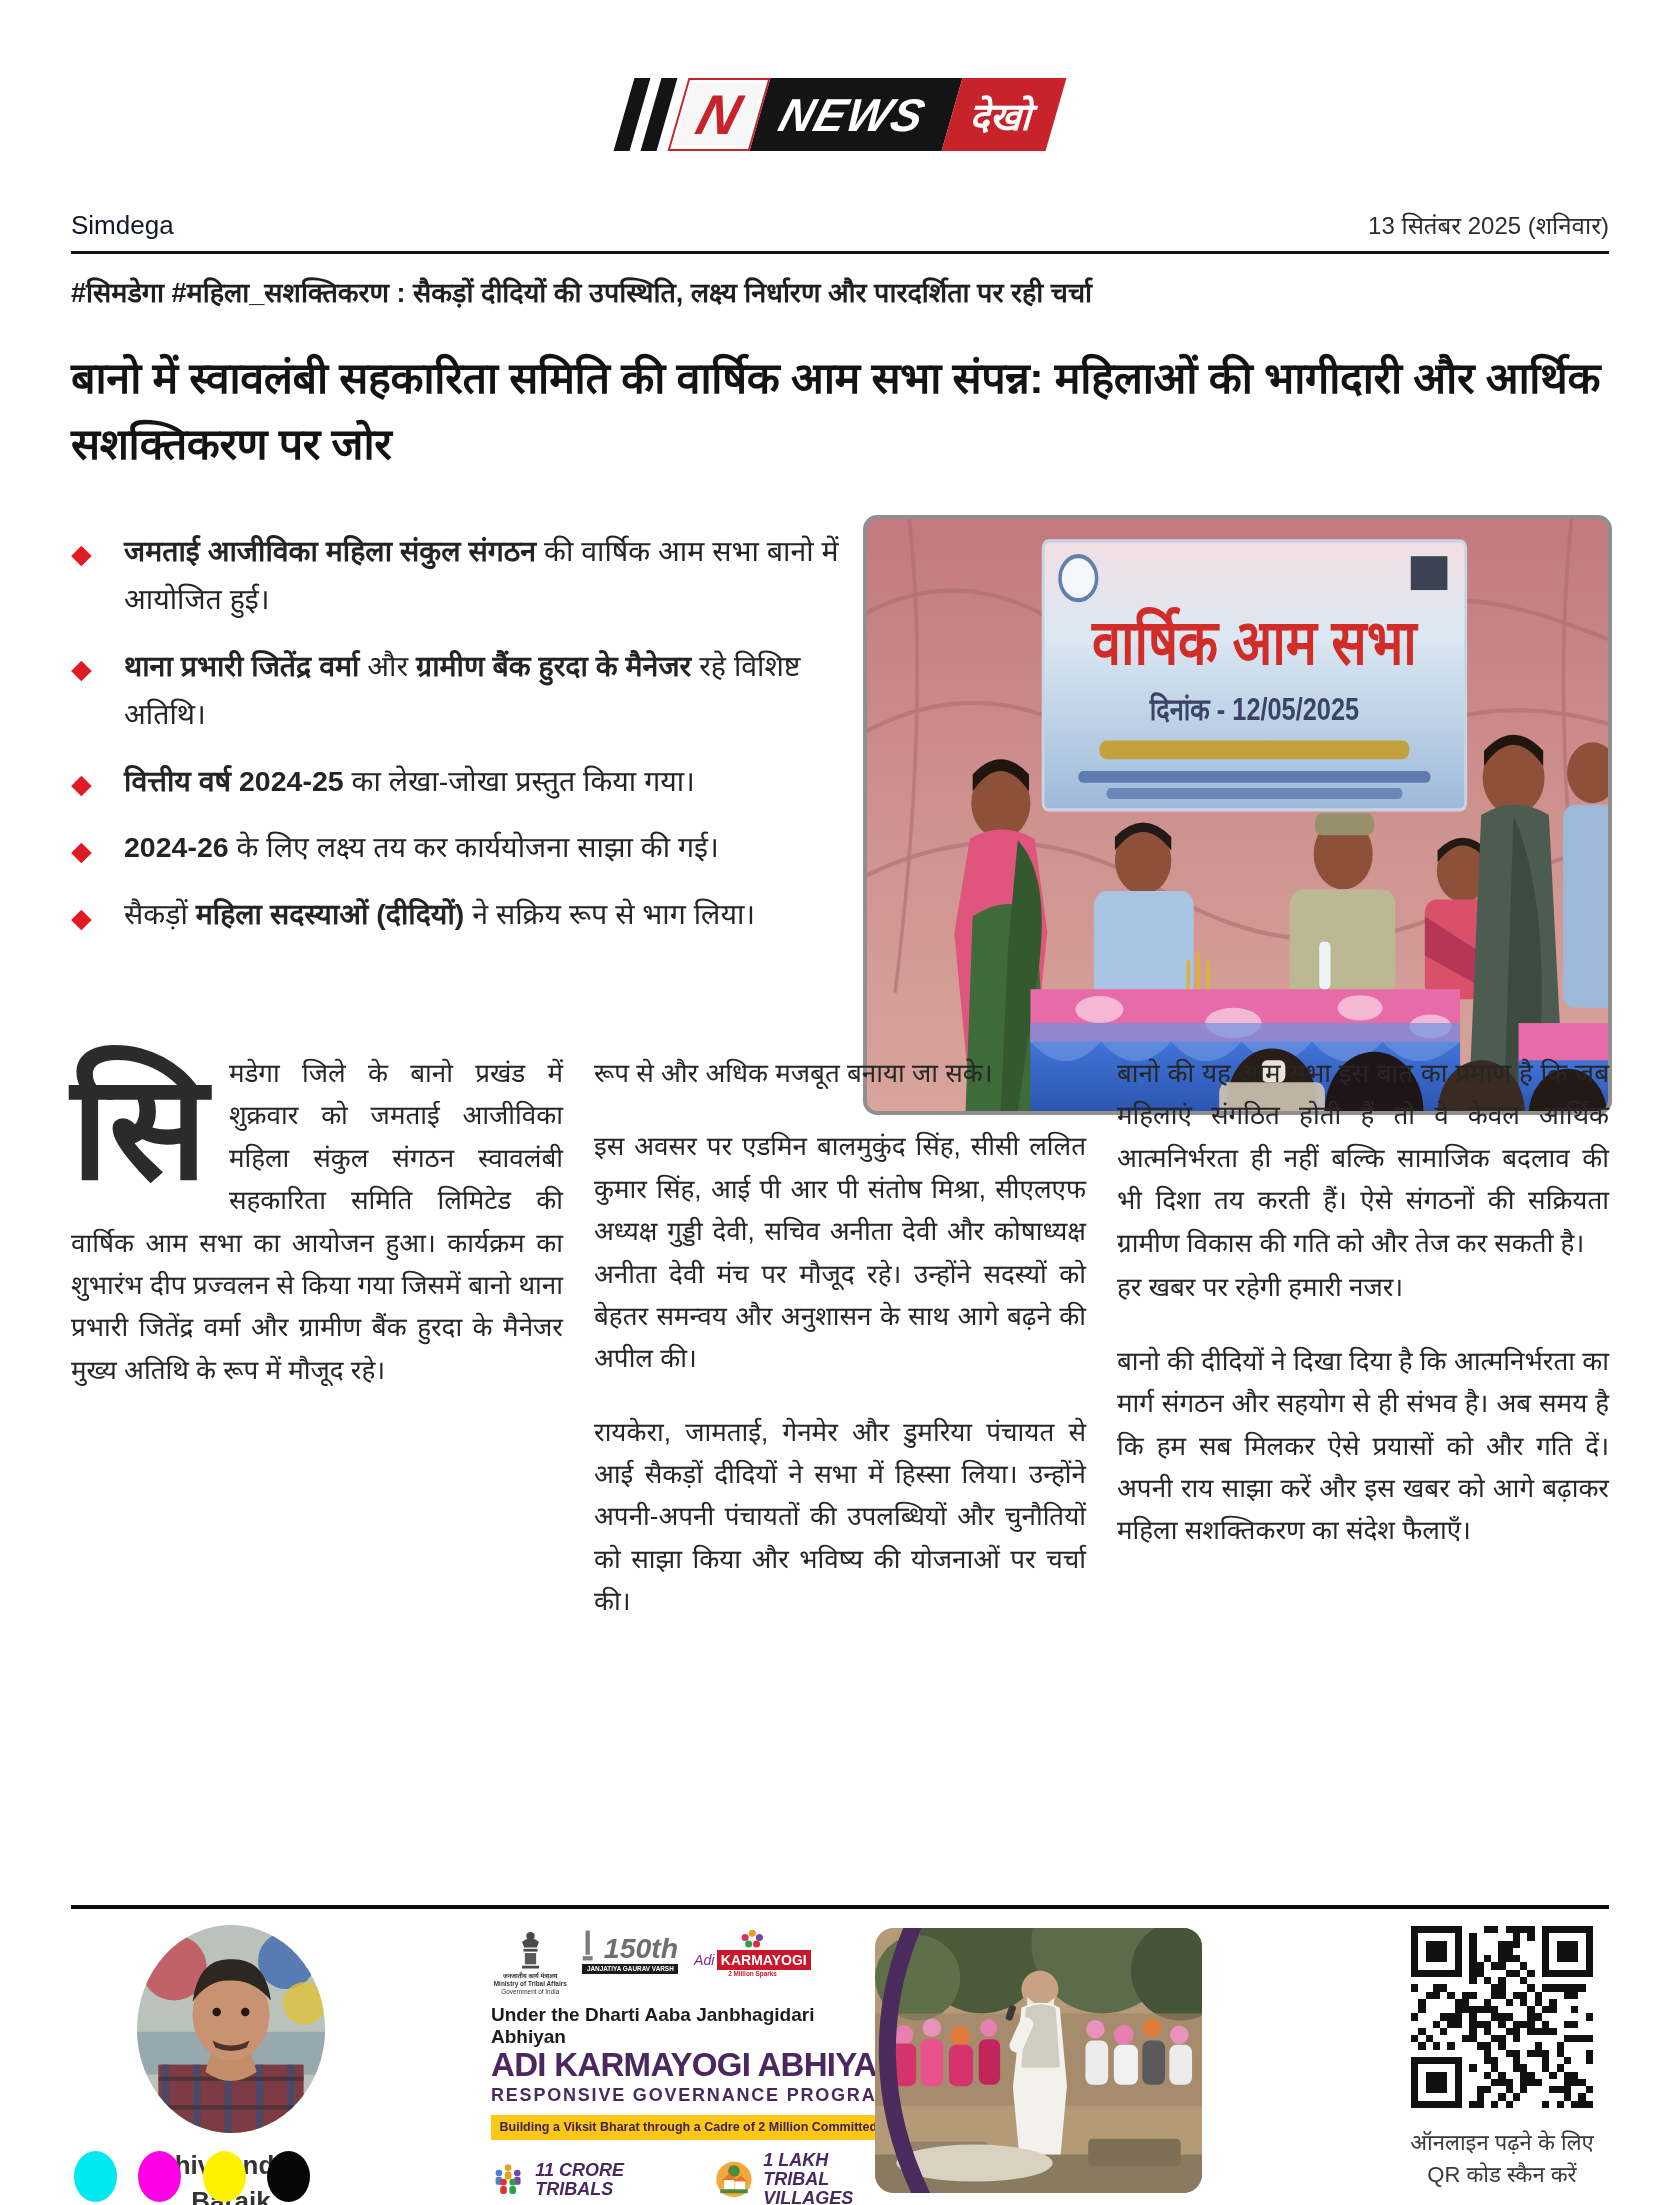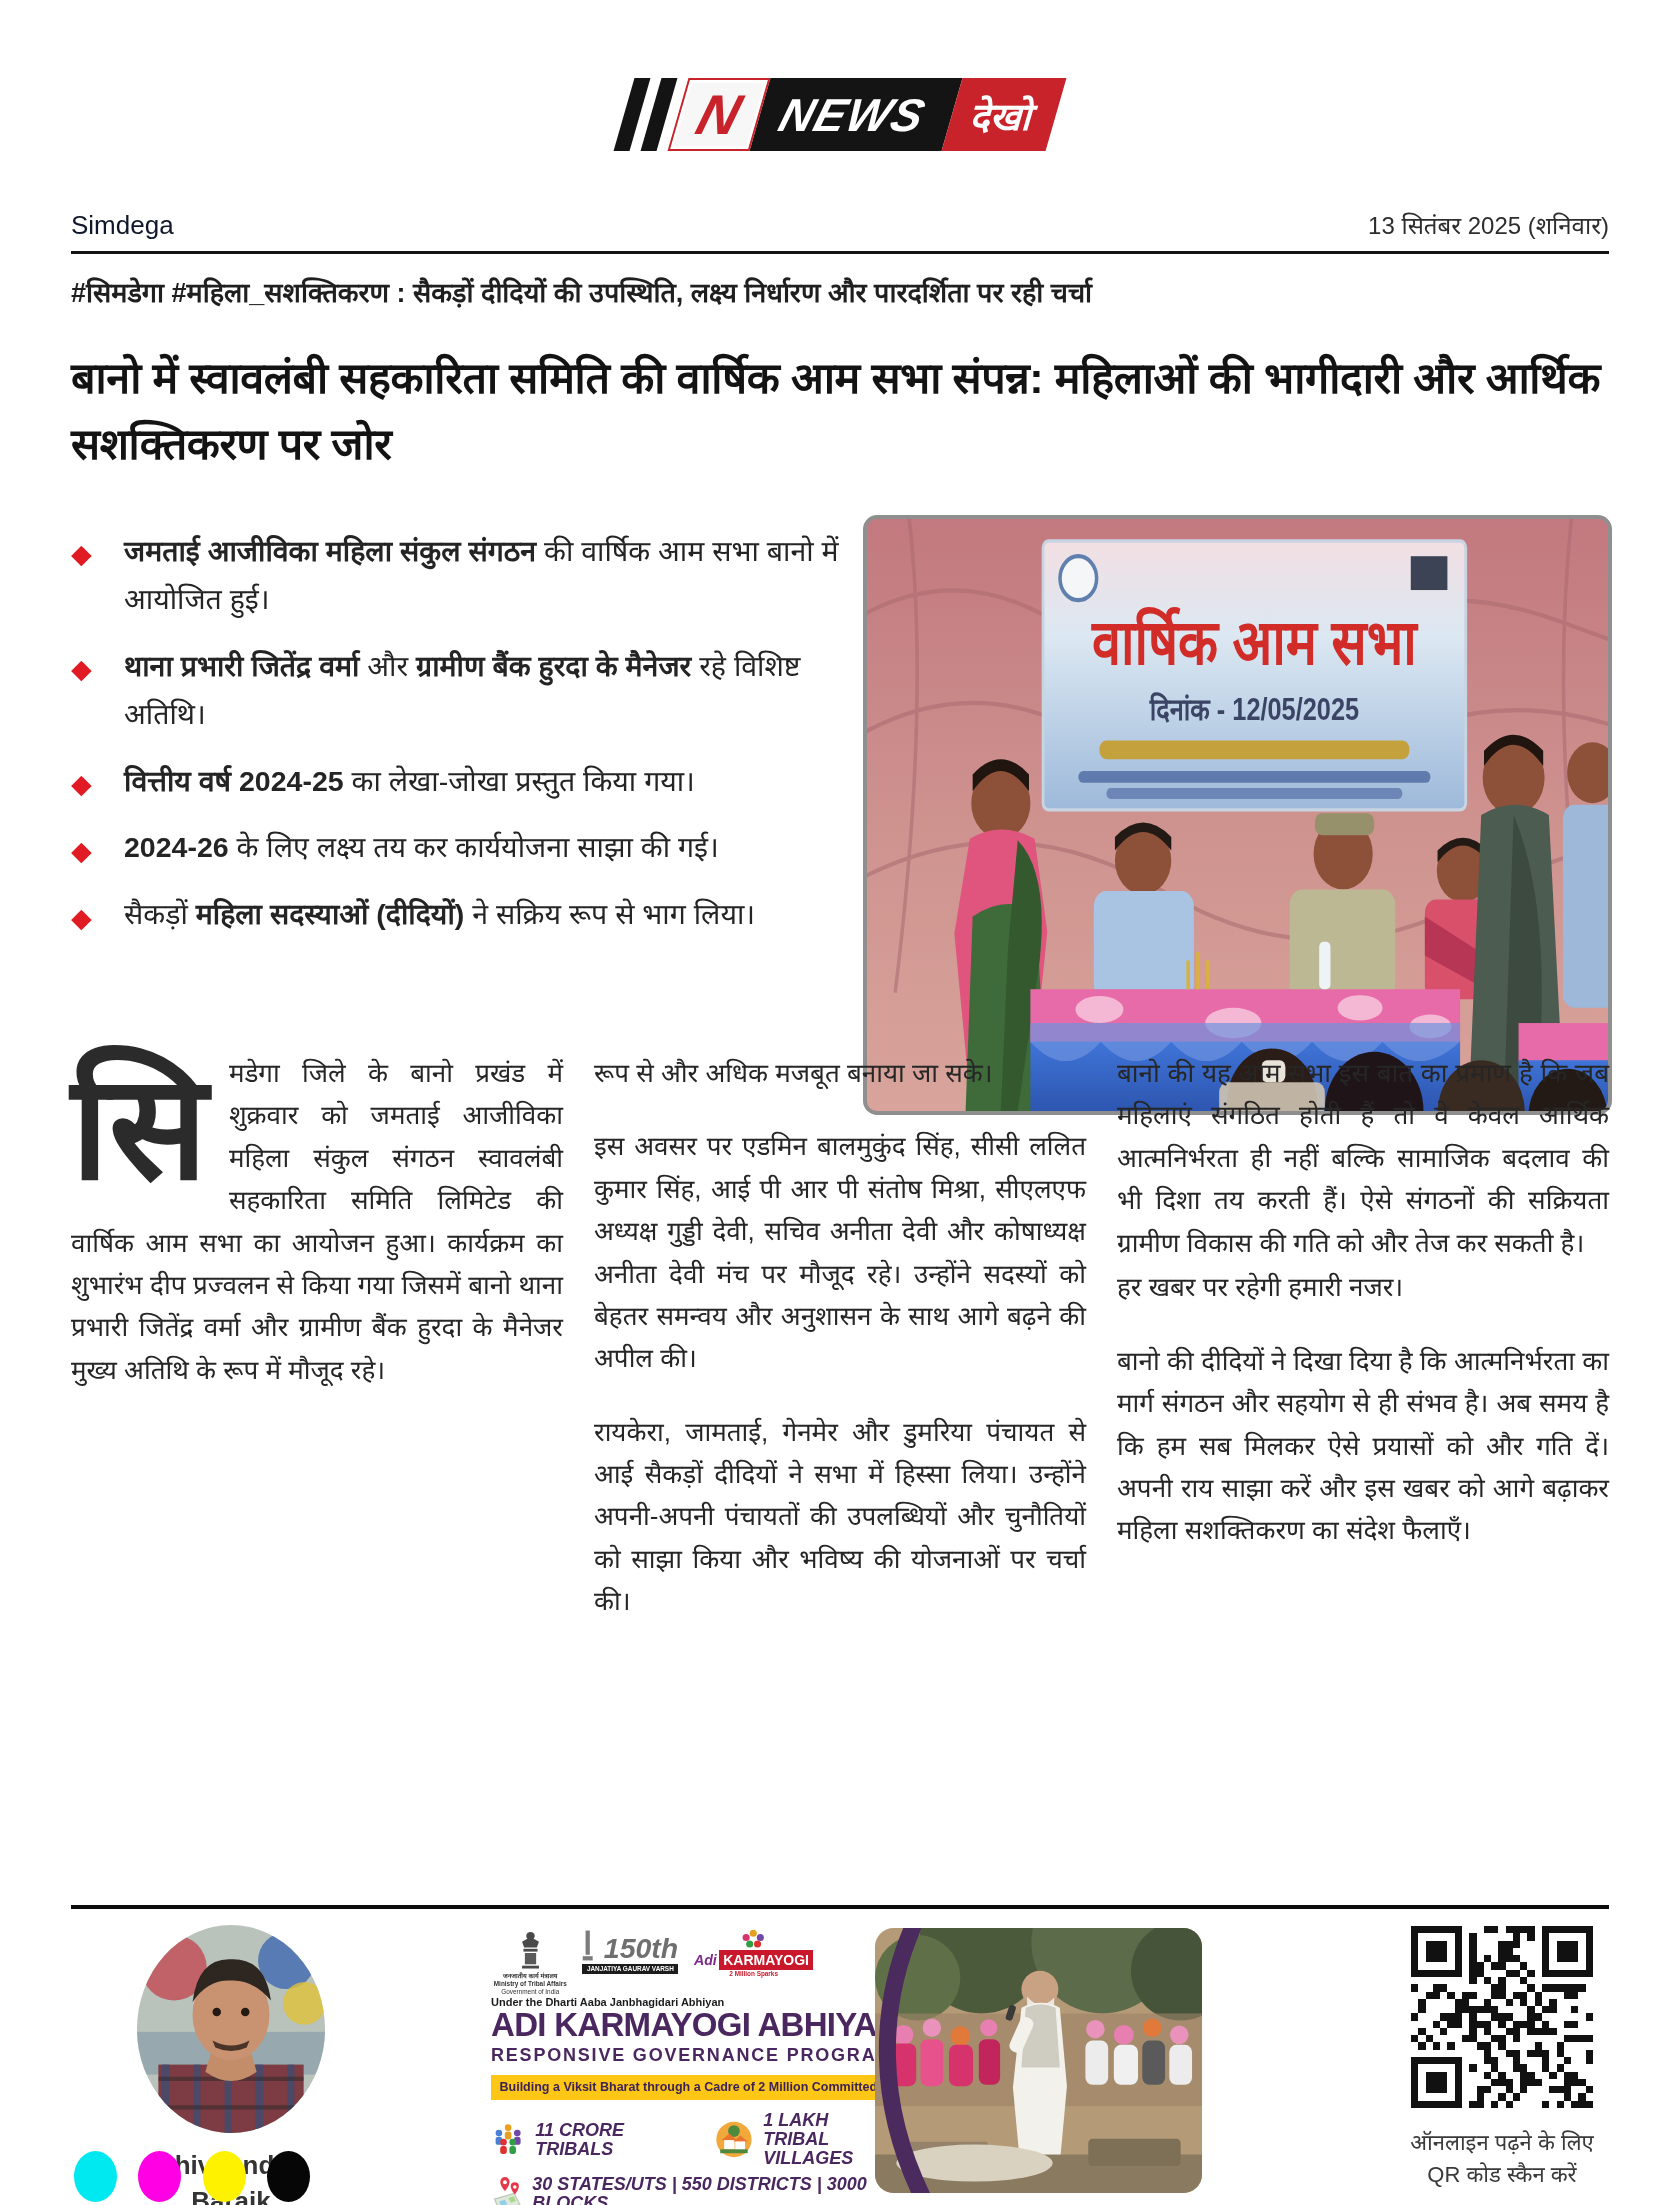--- a/index.html
+++ b/index.html
@@ -62,21 +62,21 @@
   .author{position:absolute;left:0;top:2.8px;width:320px;text-align:center;}
   .author .pic{width:188px;height:208px;border-radius:50%;margin:0 auto;overflow:hidden;}
   .author .pic svg{display:block;width:100%;height:100%;}
   .author .nm{margin-top:15.7px;font-size:26px;font-weight:700;color:#343434;line-height:1.35;}
 
   .ad{position:absolute;left:420px;top:5.7px;width:712px;height:265px;display:flex;}
   .ad-left{width:384px;position:relative;}
   .ad-logos{display:flex;align-items:flex-start;gap:15.7px;margin:1.4px 0 0 2.8px;height:65px;}
   .ad-logo{text-align:center;}
   .ad-logo .cap{font-size:6.4px;color:#333;line-height:1.25;font-weight:700;}
-  .ad-under{font-size:11px;font-weight:600;color:#1c1c1c;margin-top:2px;}
+  .ad-under{font-size:19px;font-weight:600;color:#1c1c1c;margin-top:10px;}
   .ad-title{font-size:33px;font-weight:800;color:#4b2760;line-height:1.04;letter-spacing:-0.7px;white-space:nowrap;}
   .ad-sub{font-size:18px;font-weight:700;color:#4b2760;letter-spacing:1.8px;white-space:nowrap;margin-top:2.8px;}
   .ad-bar{display:inline-block;background:#ffc715;color:#3d2353;font-weight:700;font-size:12.5px;
           padding:5.7px 8.5px;margin-top:8.5px;white-space:nowrap;}
   .ad-stats{margin-top:11.4px;}
   .ad-statrow{display:flex;align-items:center;gap:10px;margin-top:7.1px;}
   .ad-stat{font-size:18px;font-weight:800;font-style:italic;color:#4b2760;line-height:1.05;}
   .ad-right{width:327px;height:265px;margin-left:0;position:relative;border-radius:18.5px;overflow:hidden;}
   .ad-right svg{display:block;width:100%;height:100%;}
 
@@ -305,21 +305,21 @@
         </div>
         <div class="ad-logo">
           <svg width="28.5" height="18.5" viewBox="0 0 40 26">
             <circle cx="20" cy="6" r="5" fill="#e8a020"></circle>
               <circle cx="10" cy="12" r="5" fill="#d6336c"></circle>
             <circle cx="30" cy="12" r="5" fill="#7048a8"></circle>
               <circle cx="15" cy="21" r="5" fill="#2f9e44"></circle>
             <circle cx="26" cy="21" r="5" fill="#e03131"></circle>
           </svg>
           <div style="display:flex;align-items:center;gap:2.1px;justify-content:center;">
-            <span style="font-size:14.2px;color:#7d2a8c;font-style:italic;font-weight:700;">Adi</span>
+            <span style="font-size:14.2px;color:#7d2a8c;font-style:italic;font-weight:400;">Adi</span>
             <span style="background:#c9182b;color:#fff;font-size:14px;font-weight:800;padding:2.1px 4.3px;">KARMAYOGI</span>
           </div>
           <div class="cap" style="color:#c9182b;">2 Million Sparks</div>
         </div>
       </div>
       <div class="ad-under">Under the Dharti Aaba Janbhagidari Abhiyan</div>
       <div class="ad-title">ADI KARMAYOGI ABHIYAN</div>
       <div class="ad-sub">RESPONSIVE GOVERNANCE PROGRAMME</div>
       <div class="ad-bar">Building a Viksit Bharat through a Cadre of 2 Million Committed Change Leaders</div>
       <div class="ad-stats">

